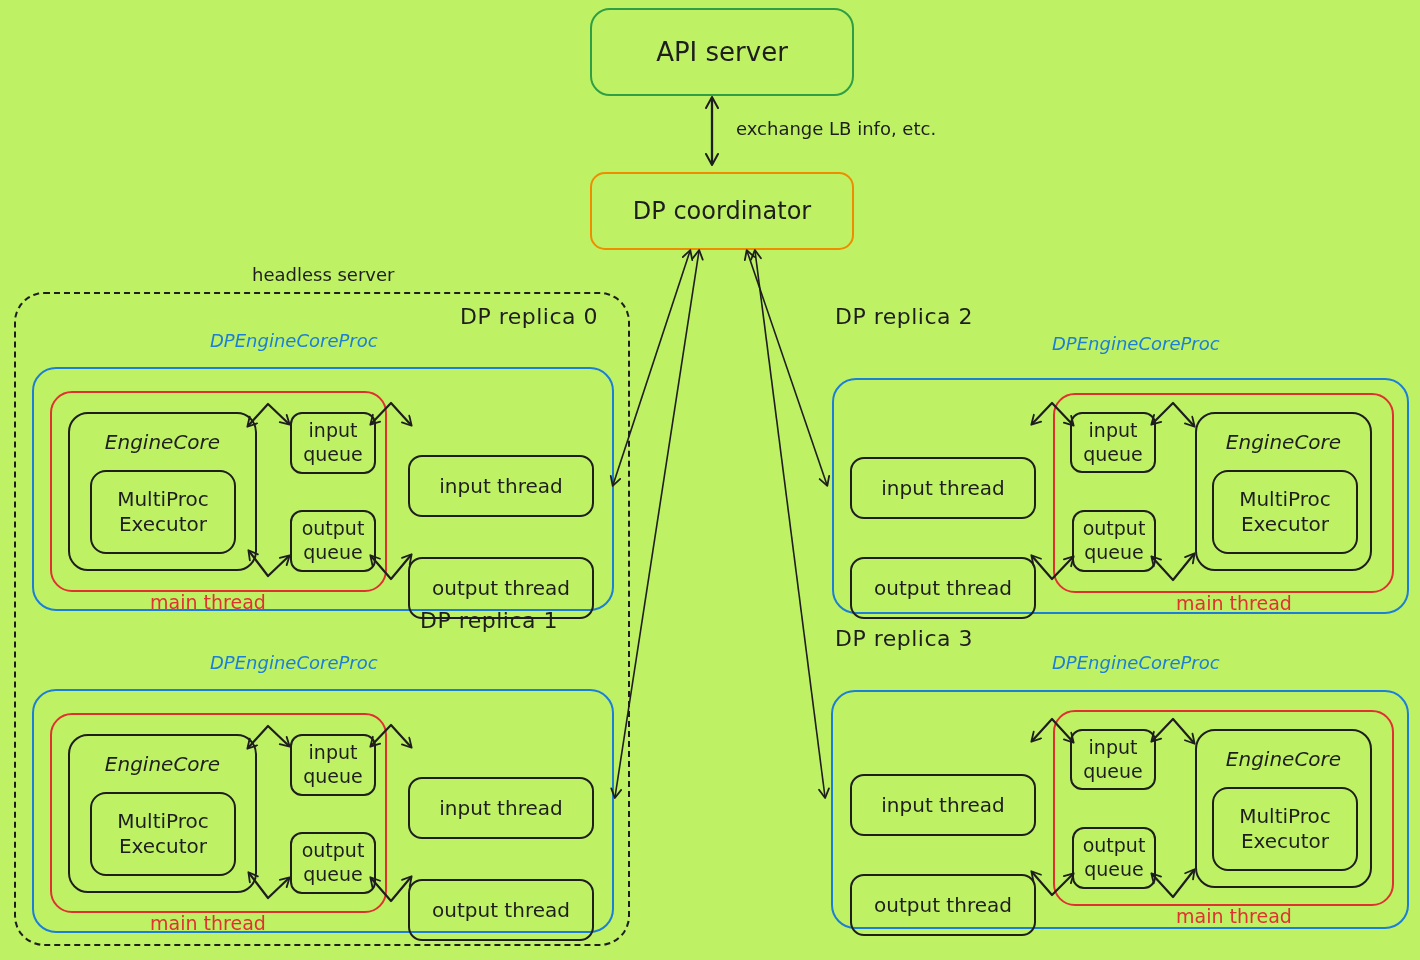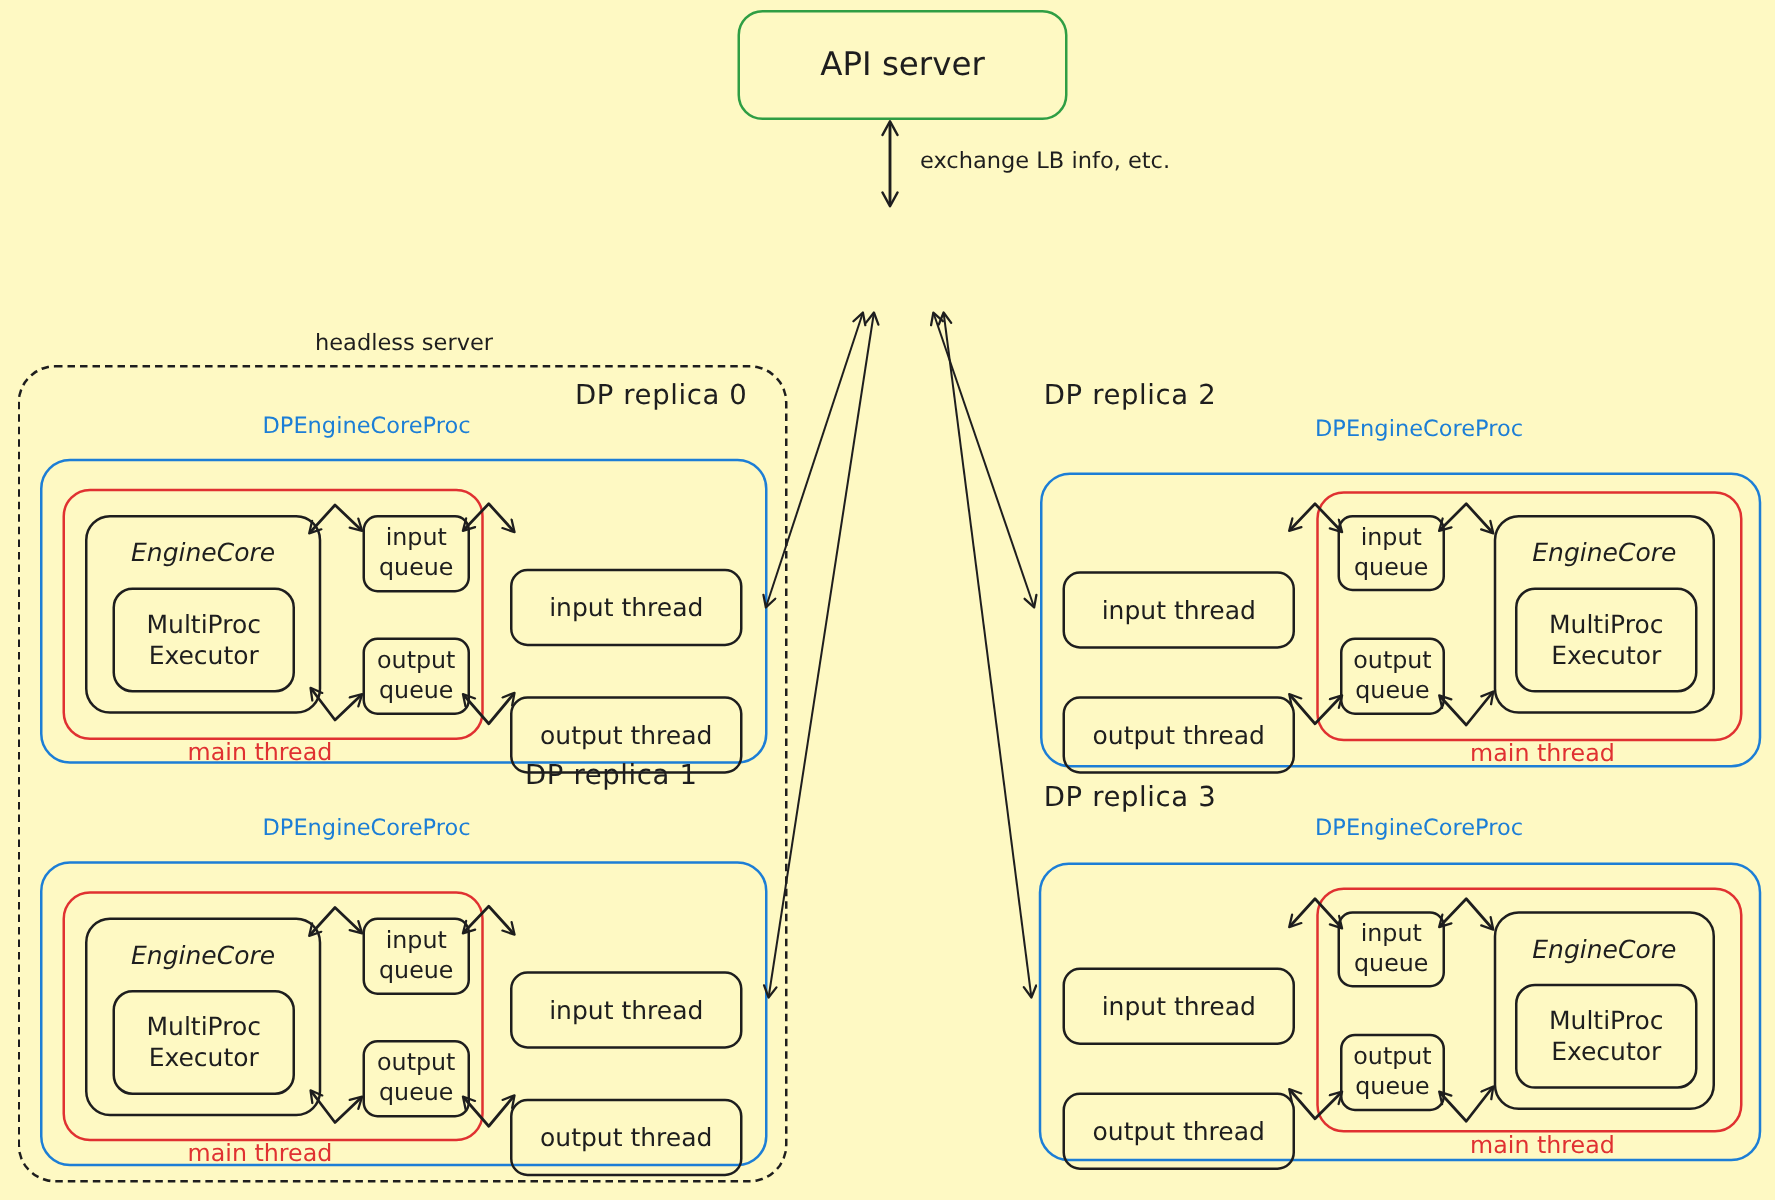--- a/index.html
+++ b/index.html
@@ -1,22 +1,22 @@
 <!DOCTYPE html>
 <html><head>
 <meta charset="utf-8">
 <style>
   html,body{margin:0;padding:0;background:#ffffff;}
   #canvas{
-    position:relative;width:1420px;height:960px;background:#fef9c3;overflow:hidden;
+    position:relative;width:1420px;height:960px;background:#bef264;overflow:hidden;
     font-family:"DejaVu Sans","Liberation Sans",sans-serif;color:#1e1e1e;
   }
   .lbl{position:absolute;white-space:nowrap;color:#1e1e1e;}
   .node-title{font-size:22px;font-weight:500;letter-spacing:0.5px;}
-  .proc-label{font-size:18px;color:#1c7ed6;font-weight:500;}
+  .proc-label{font-size:18px;color:#1c7ed6;font-weight:500;font-style:italic;}
   .note{font-size:18px;}
   .mt-label{position:absolute;font-size:19px;color:#e03131;font-weight:500;text-align:center;}
   .frame{position:absolute;background:transparent;}
   .frame.blue{border:2.4px solid #1c7ed6;border-radius:24px;}
   .frame.red{border:2.3px solid #e03131;border-radius:22px;}
   .frame.dashed{border:2.2px dashed #1e1e1e;border-radius:30px;}
   .box{
     position:absolute;border:2.7px solid #1e1e1e;border-radius:15px;
     display:flex;align-items:center;justify-content:center;text-align:center;
     font-size:20px;line-height:1.25;background:transparent;
@@ -34,20 +34,23 @@
 <body>
 
 <div id="canvas">
 
   <div class="box api" style="left:590px;top:8px;width:260px;height:84px">
     <span>API server</span>
   </div>
 
   <div class="lbl note" style="left:736px;top:118px">exchange LB info, etc.</div>
 
+  <div class="box coord" style="left:590px;top:172px;width:260px;height:74px">
+    <span>DP coordinator</span>
+  </div>
 
   <div class="lbl note" style="left:252px;top:264px">headless server</div>
   <div class="frame dashed" style="left:14px;top:292px;width:612px;height:650px"></div>
 
   <div>
     <div class="lbl node-title" style="left:420px;top:304px;width:178px;text-align:right">DP replica 0</div>
     <div class="lbl proc-label" style="left:210px;top:330px">DPEngineCoreProc</div>
     <div class="frame blue" style="left:32px;top:367px;width:578px;height:240px"></div>
     <div class="frame red" style="left:50px;top:391px;width:333px;height:197px"></div>
 

